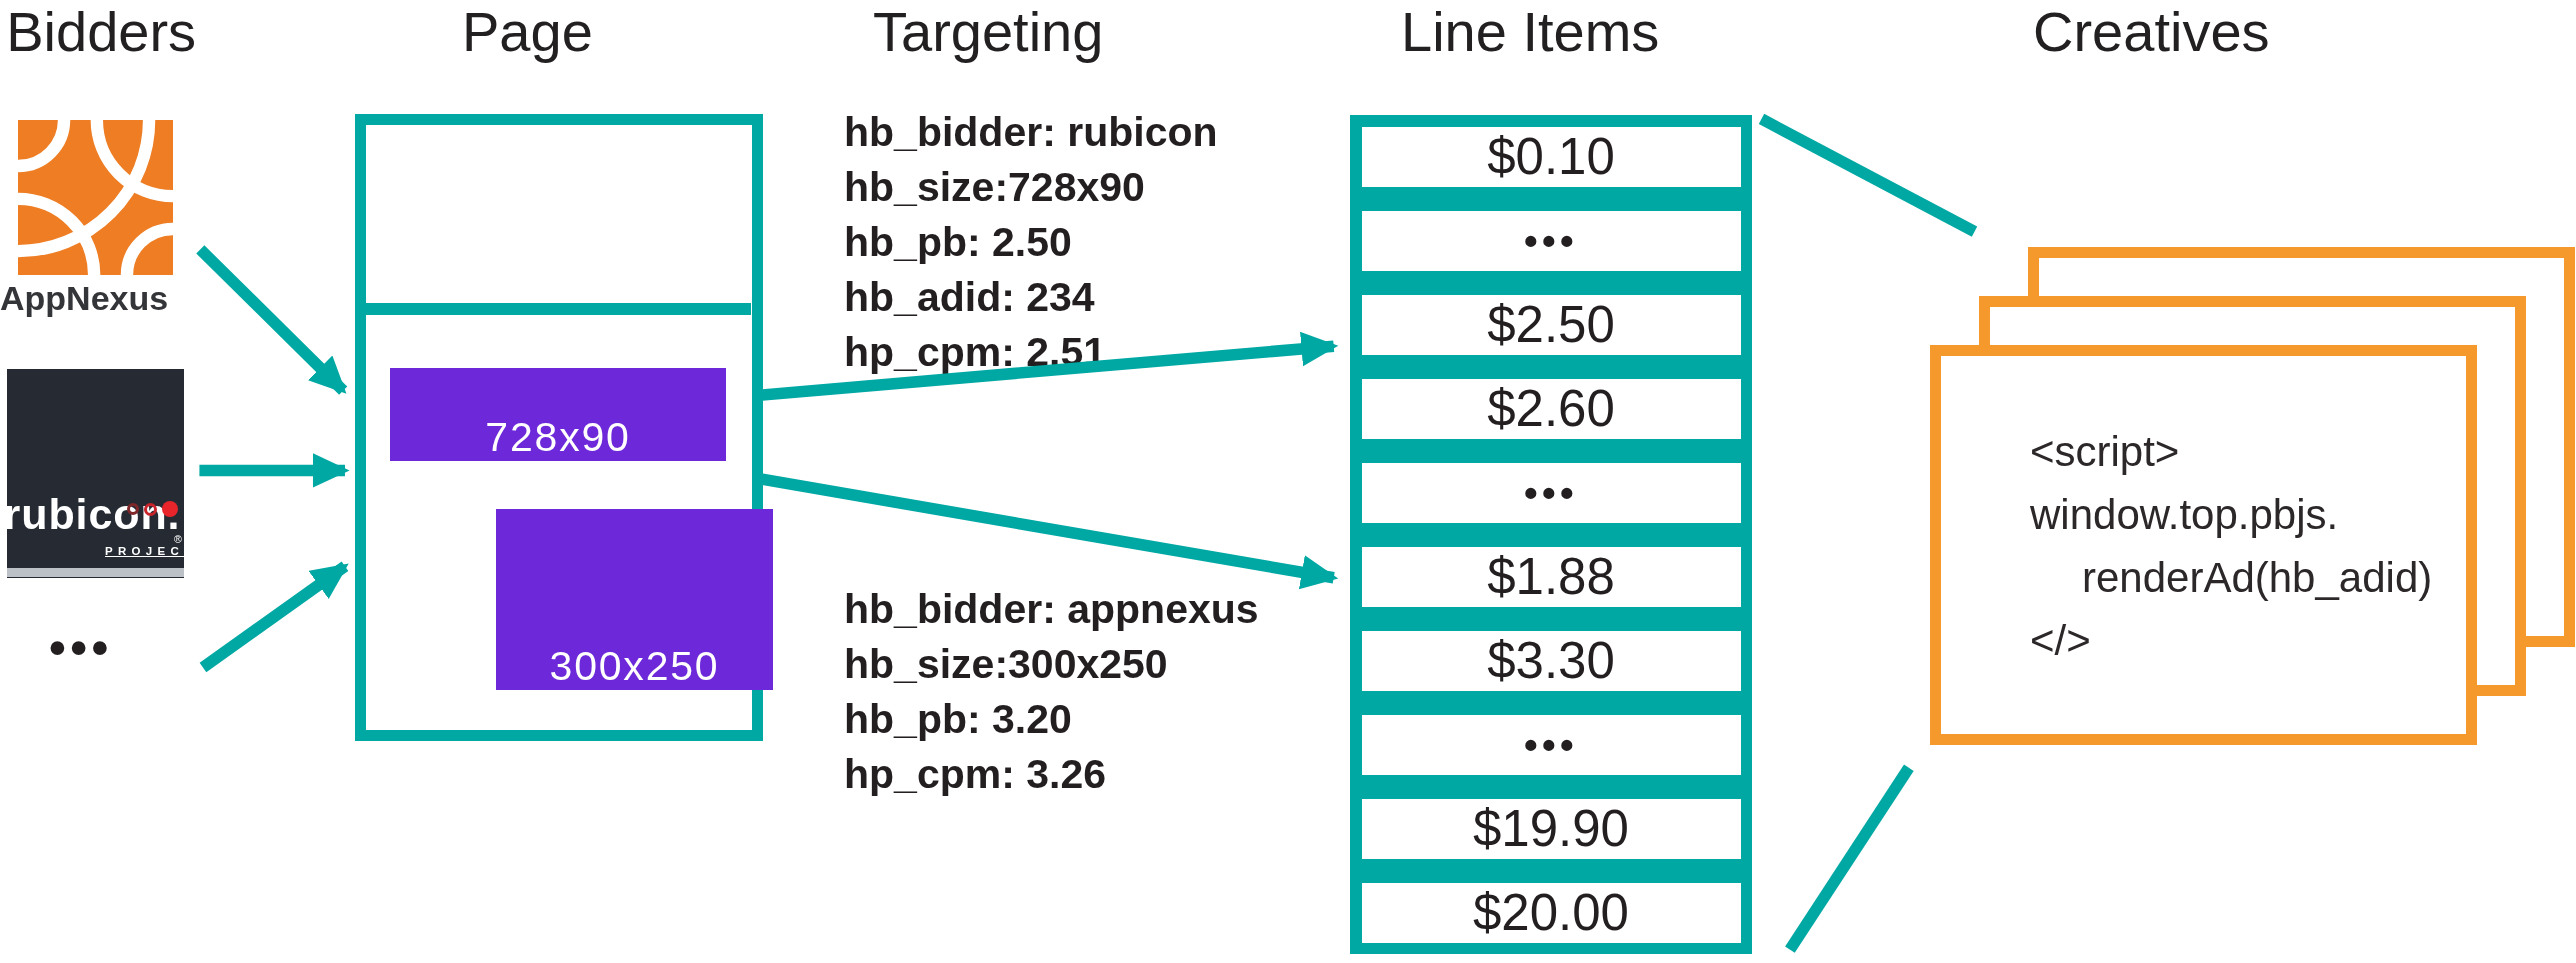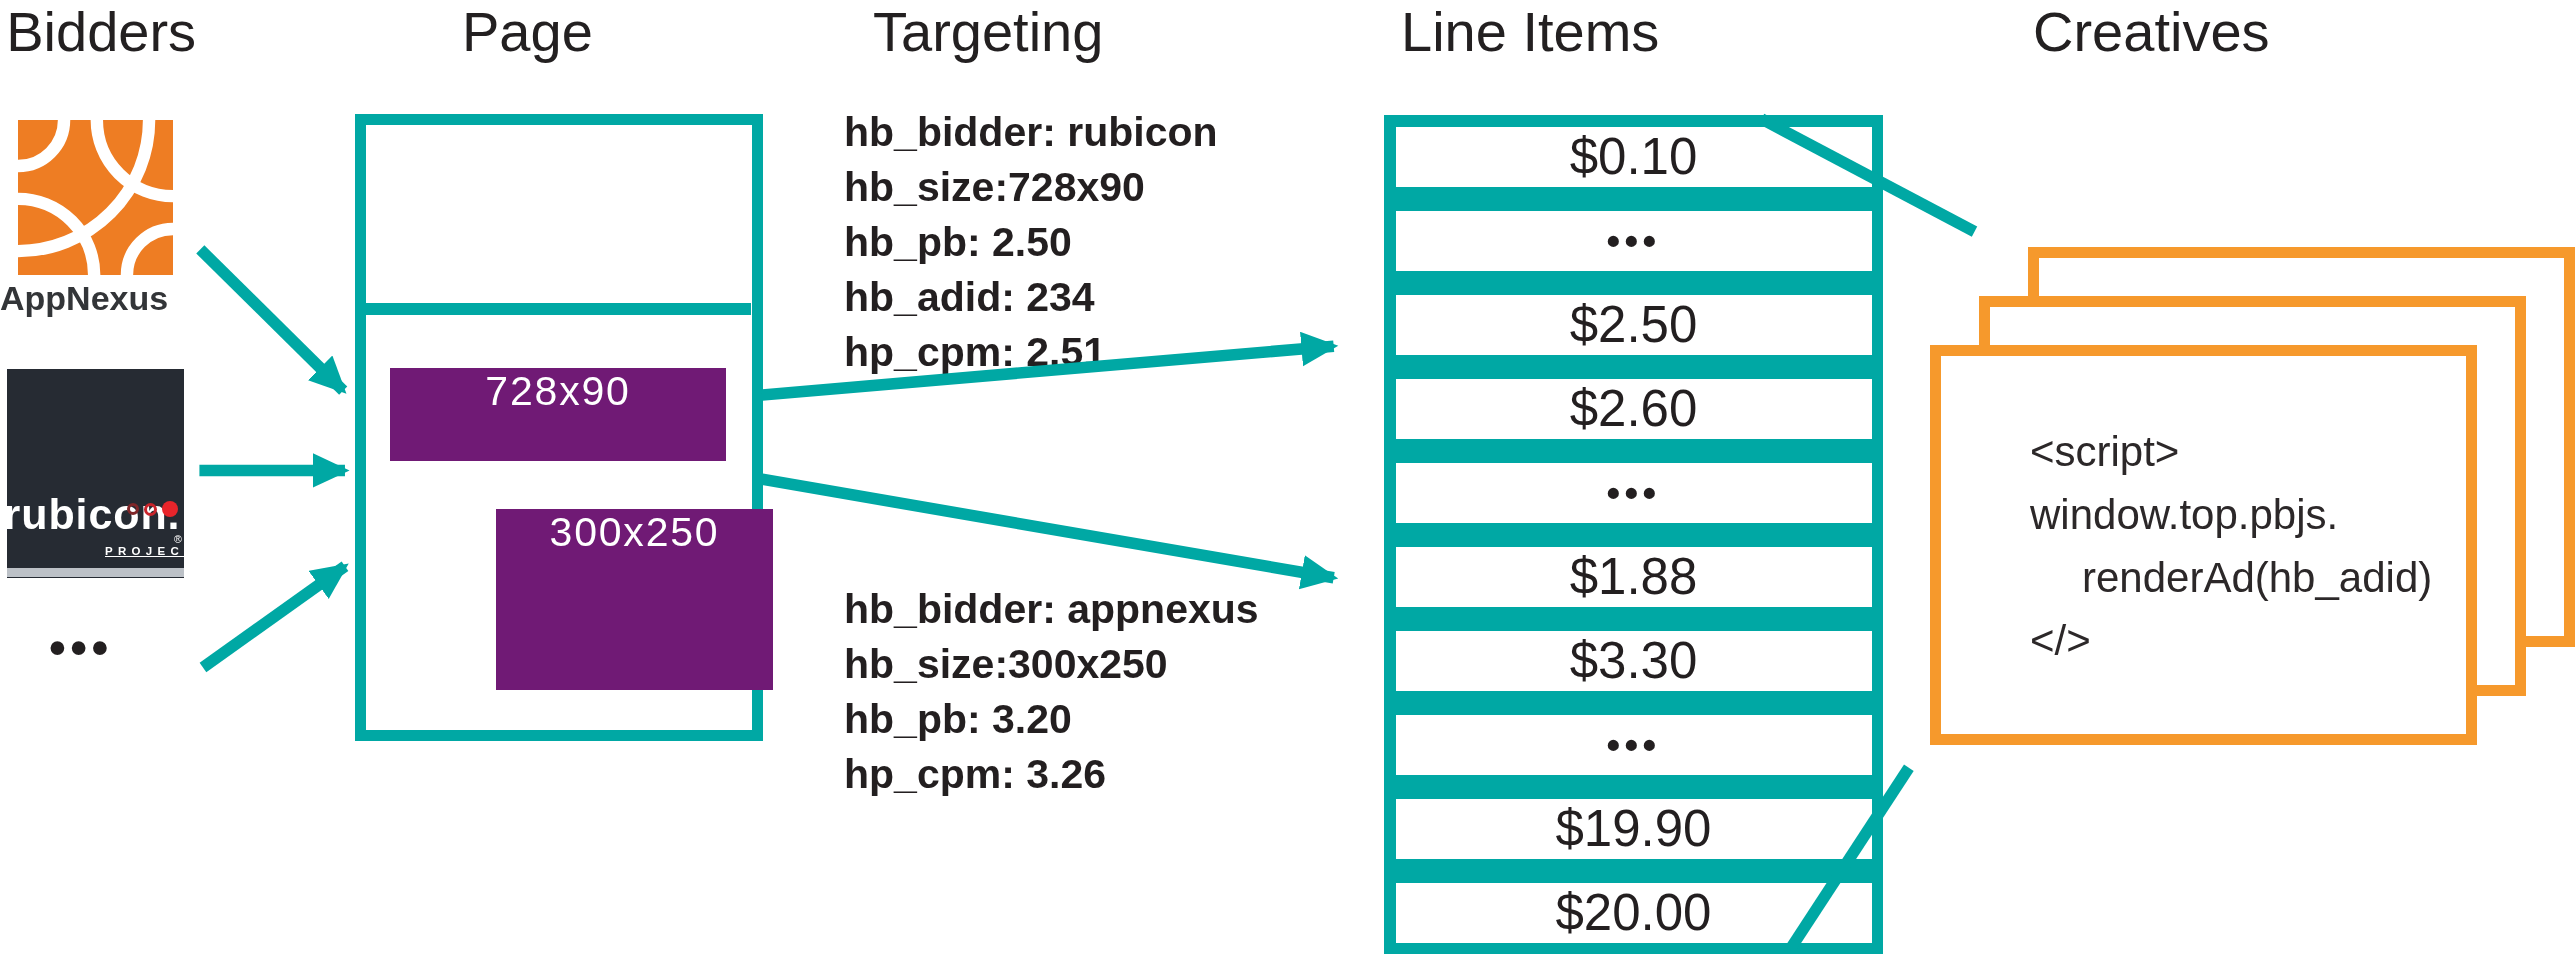--- a/index.html
+++ b/index.html
@@ -65,39 +65,39 @@
     font-size: 48px; font-weight: 700; letter-spacing: 4.4px; color: #231F20;
   }
 
   
   .page-box {
     position: absolute; left: 355px; top: 114px; width: 408px; height: 627px;
     border: 11.5px solid #00A8A4; background: #ffffff;
   }
   .page-divider { position: absolute; left: 0; top: 178px; width: 385px; height: 11.5px; background: #00A8A4; }
   .ad-slot {
-    position: absolute; background: #701a75; color: #ffffff;
-    display: flex; align-items: flex-start; justify-content: center;
+    position: absolute; background: #6d28d9; color: #ffffff;
+    display: flex; align-items: flex-end; justify-content: center;
     font-size: 41px; letter-spacing: 1.8px;
   }
   .slot-728 { left: 24px;  top: 243px; width: 336px; height: 93px; }
   .slot-300 { left: 130px; top: 384px; width: 277px; height: 181px; }
 
   
   .targeting {
     position: absolute; left: 844px;
     font-size: 41px; font-weight: 700; color: #231F20;
     line-height: 55px; white-space: nowrap;
   }
   .targeting-1 { top: 105px; }
   .targeting-2 { top: 582px; }
 
   
   .li-table {
-    position: absolute; left: 1384px; top: 115px; width: 499px; height: 839px;
+    position: absolute; left: 1350px; top: 115px; width: 402px; height: 839px;
     background: #00A8A4; padding: 11.5px;
     display: flex; flex-direction: column; gap: 24px;
   }
   .li-row {
     flex: 1; background: #ffffff; color: #231F20;
     display: flex; align-items: center; justify-content: center;
     font-size: 51px;
   }
   .li-row.dots { font-size: 39px; font-weight: 700; letter-spacing: 4.4px; }
 

